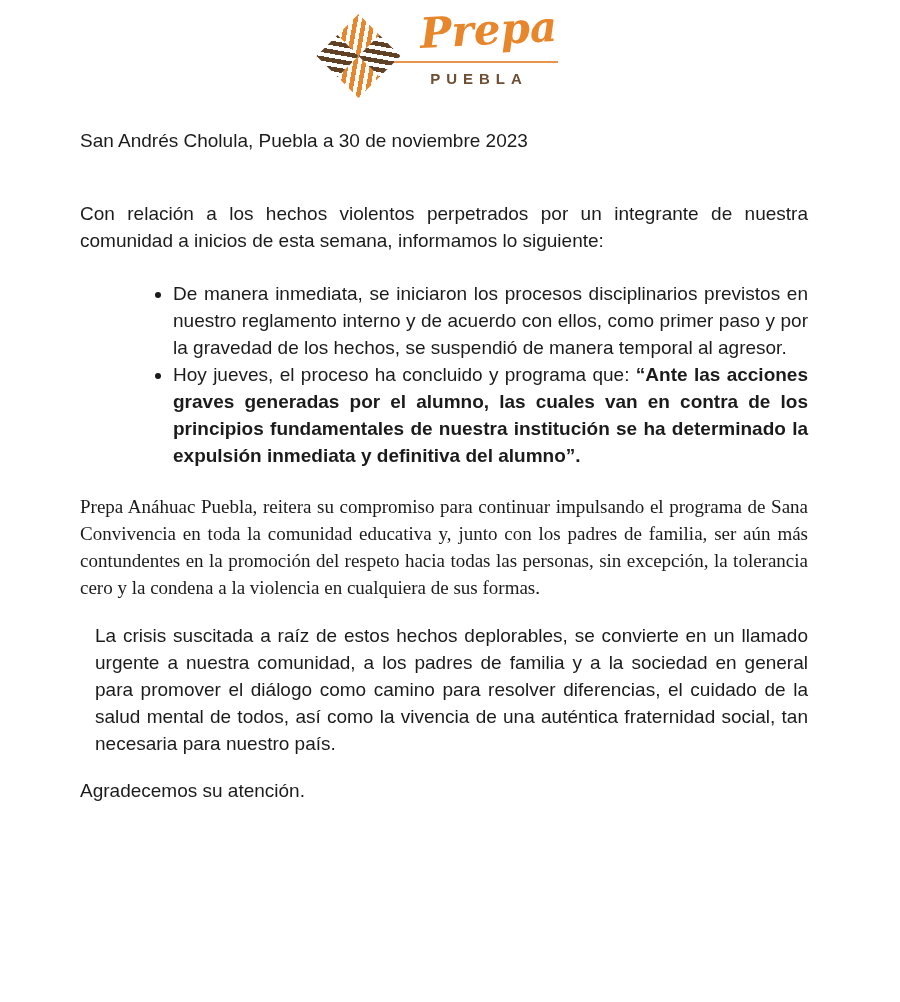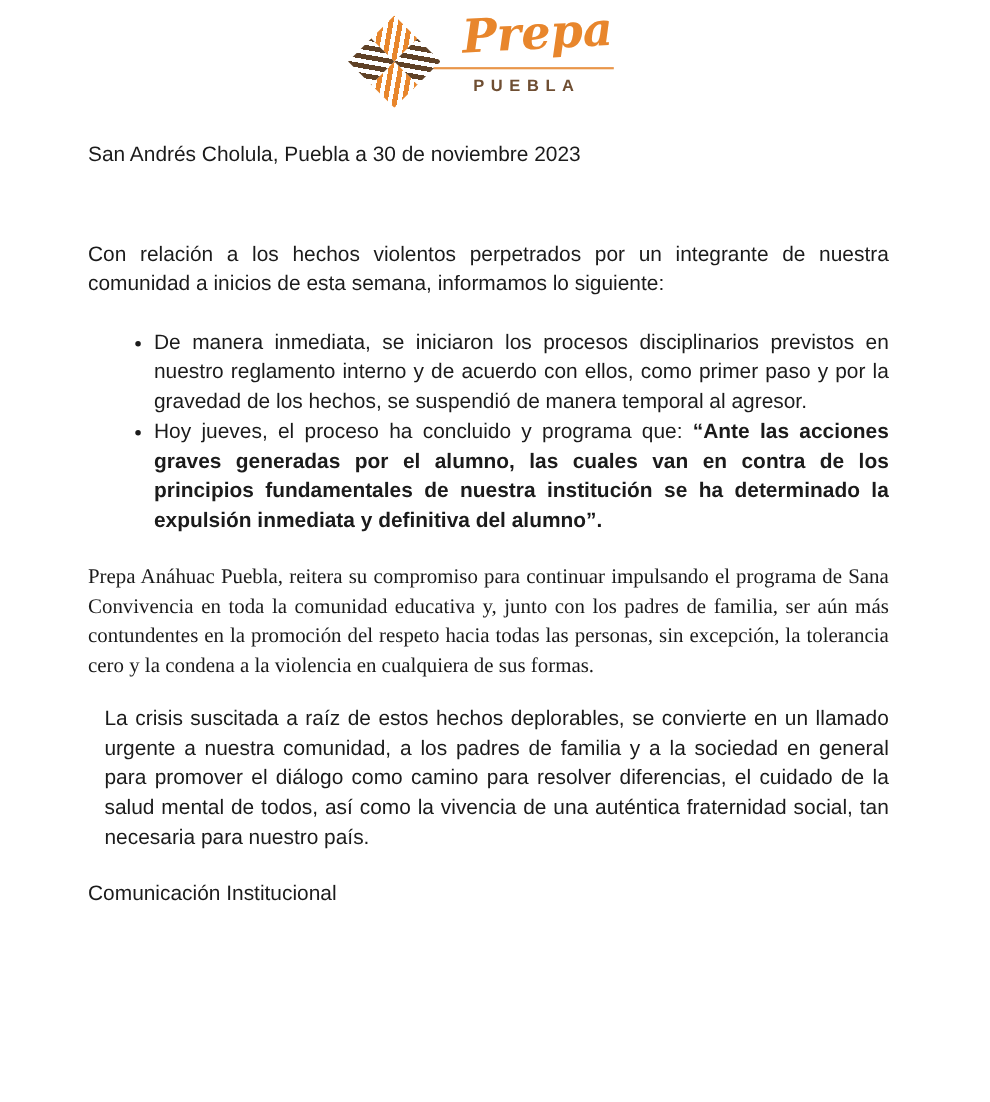--- a/index.html
+++ b/index.html
@@ -91,30 +91,31 @@
     text-align:left;
     font-size:19px;
     margin-top:32px;
   }
   .para{
     font-size:19px;
     line-height:27px;
     text-align:justify;
     margin:0;
   }
-  .intro{margin-top:66px;}
+  .intro{margin-top:48px;}
   ul.points{
     margin:26px 0 0 0;
     padding-left:60px;
     list-style:disc;
   }
   ul.points li{
     font-size:19px;
     line-height:27px;
     text-align:justify;
+    margin-left:33px;
   }
   .p2{margin-top:24px;font-family:Liberation Serif, serif;}
   .p3{margin-top:21px;margin-left:15px;}
   .closing{
     font-size:19px;
     margin-top:23px;
   }
   .signature{
     font-size:19px;
     margin-top:27px;
@@ -147,16 +148,16 @@
 
   <ul class="points">
     <li><span>De manera inmediata, se iniciaron los procesos disciplinarios previstos en nuestro reglamento interno y de acuerdo con ellos, como primer paso y por la gravedad de los hechos, se suspendió de manera temporal al agresor.</span></li>
     <li><span>Hoy jueves, el proceso ha concluido y programa que: </span><strong>“Ante las acciones graves generadas por el alumno, las cuales van en contra de los principios fundamentales de nuestra institución se ha determinado la expulsión inmediata y definitiva del alumno”.</strong></li>
   </ul>
 
   <p class="para p2">Prepa Anáhuac Puebla, reitera su compromiso para continuar impulsando el programa de Sana Convivencia en toda la comunidad educativa y, junto con los padres de familia, ser aún más contundentes en la promoción del respeto hacia todas las personas, sin excepción, la tolerancia cero y la condena a la violencia en cualquiera de sus formas.</p>
 
   <p class="para p3">La crisis suscitada a raíz de estos hechos deplorables, se convierte en un llamado urgente a nuestra comunidad, a los padres de familia y a la sociedad en general para promover el diálogo como camino para resolver diferencias, el cuidado de la salud mental de todos, así como la vivencia de una auténtica fraternidad social, tan necesaria para nuestro país.</p>
 
+  <div class="closing">Agradecemos su atención.</div>
 
-  <div class="signature">Comunicación Institucional</div>
 
 </div>
 
 </body></html>

